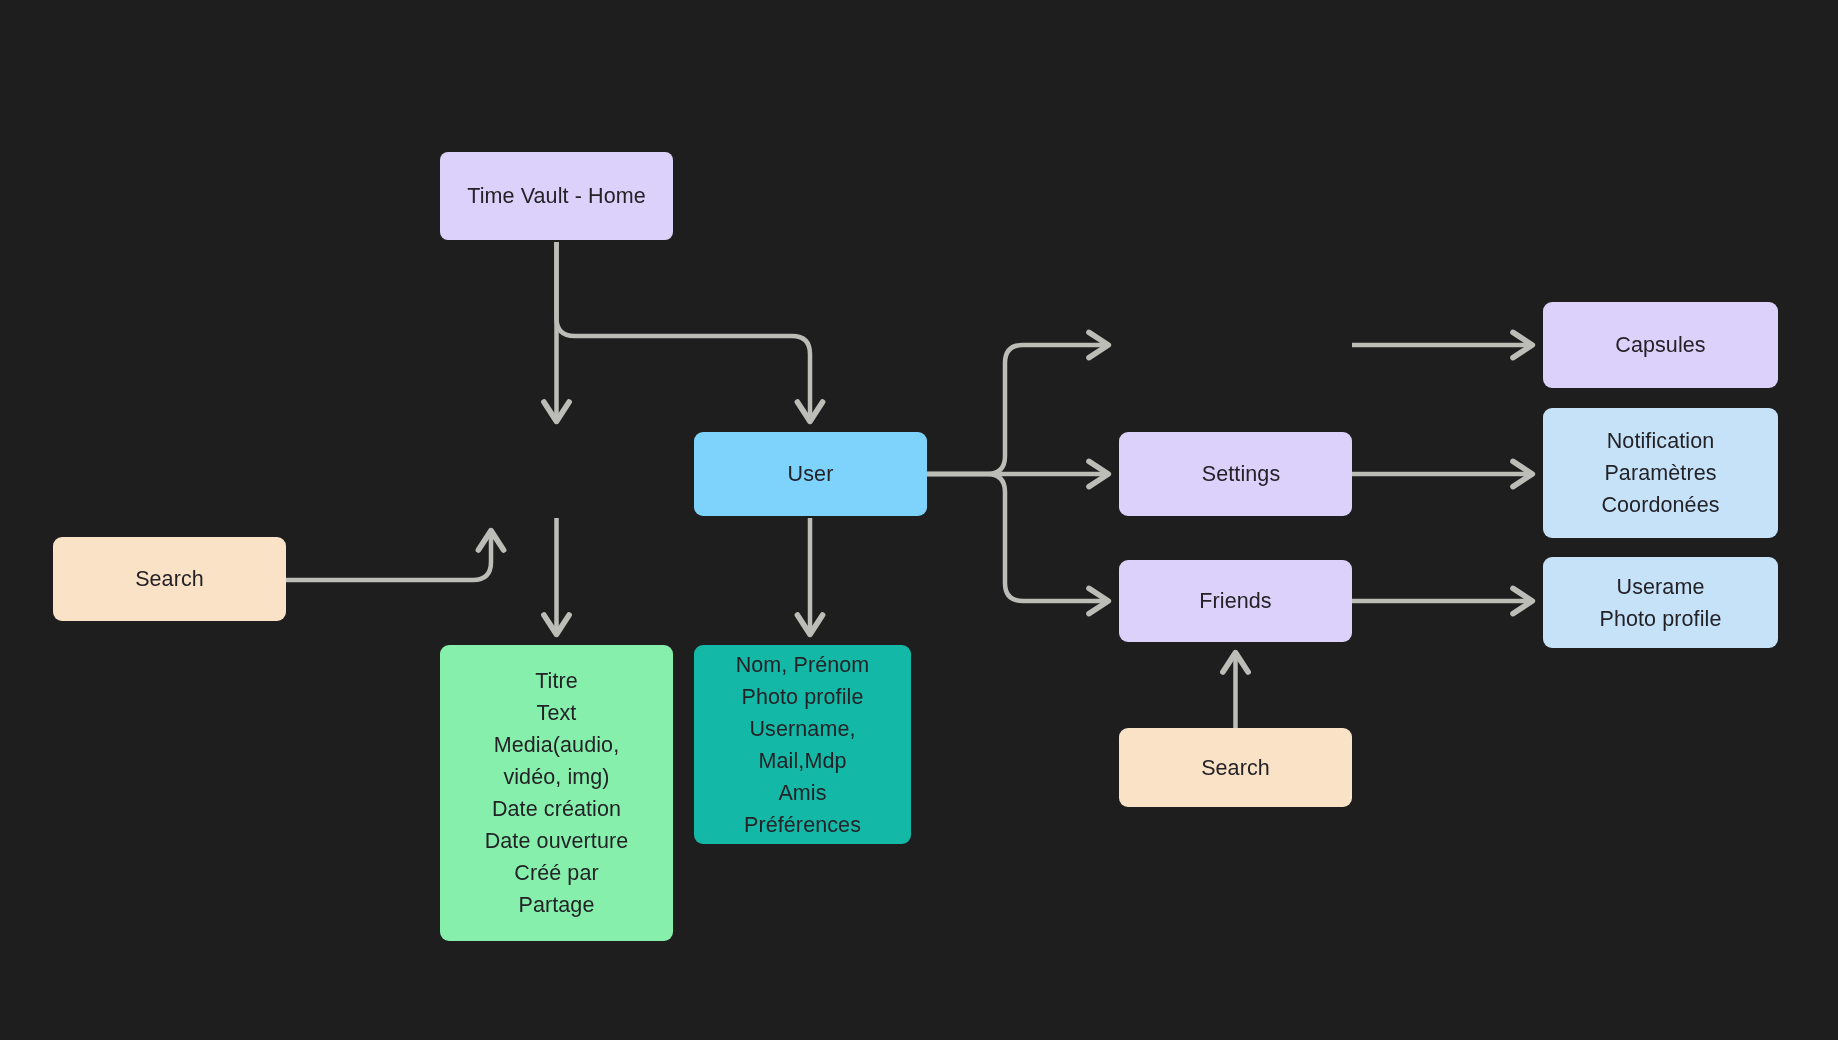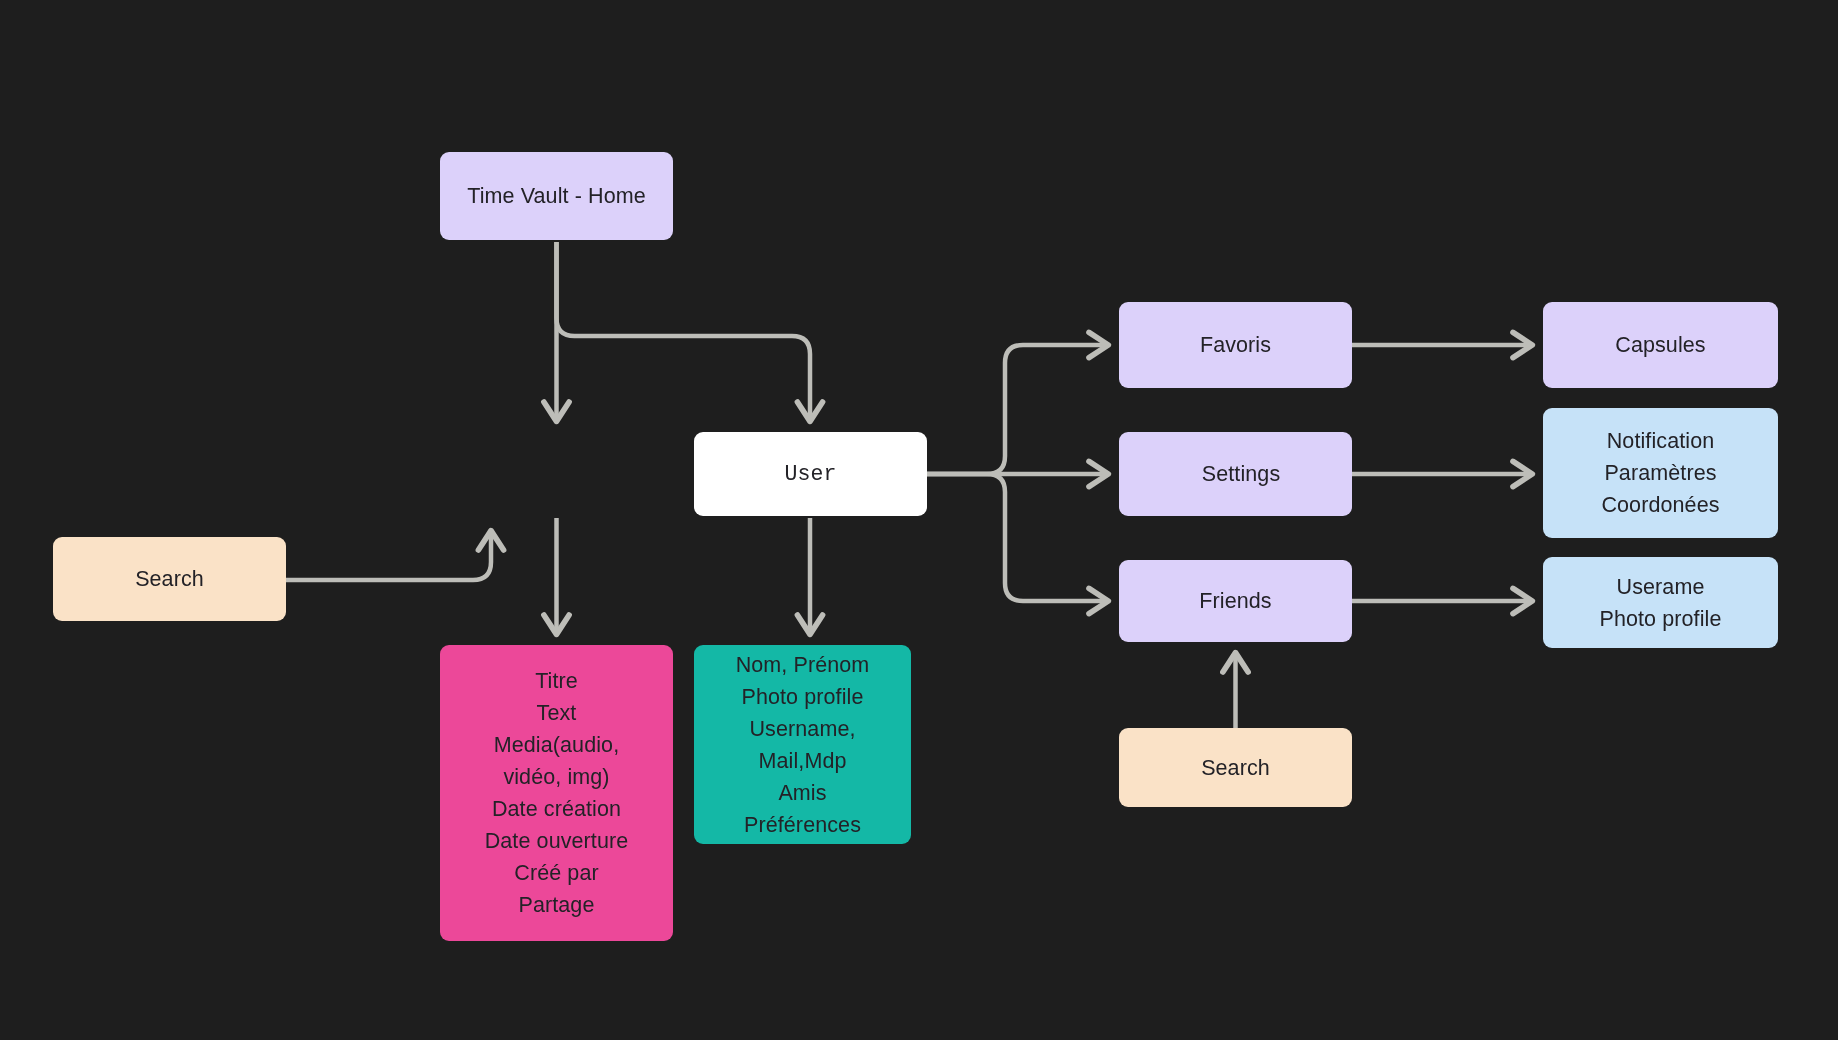--- a/index.html
+++ b/index.html
@@ -79,37 +79,36 @@
 
       <path d="M1352,474 L1531,474" marker-end="url(#arrowhead)"></path>
 
       <path d="M1352,601 L1531,601" marker-end="url(#arrowhead)"></path>
 
       <path d="M1235.5,728 L1235.5,654" marker-end="url(#arrowhead)"></path>
 
     </g>
   </svg>
 
-  <div class="node purple" style="left: 440px; top: 152px; width: 233px; height: 88px; background: rgb(220, 209, 250);">Time Vault - Home</div>
-  <div class="node purple" style="left: 694px; top: 432px; width: 233px; height: 84px; background: #ffffff; font-family: Liberation Mono, monospace;">User</div>
+  <div class="node purple" style="left: 440px; top: 152px; width: 233px; height: 88px; background: rgb(220, 209, 250); border-radius: 8px;">Time Vault - Home</div>
+  <div class="node purple" style="left: 694px; top: 432px; width: 233px; height: 84px; background: #7dd3fc;">User</div>
   <div class="node peach" style="left: 53px; top: 537px; width: 233px; height: 84px; background: rgb(250, 226, 199);">Search</div>
-  <div class="node blue" style="left: 440px; top: 645px; width: 233px; height: 296px; background: #ec4899;">Titre
+  <div class="node blue" style="left: 440px; top: 645px; width: 233px; height: 296px; background: #86efac;">Titre
 Text
 Media(audio,
 vidéo, img)
 Date création
 Date ouverture
 Créé par
 Partage</div>
   <div class="node blue" style="left: 694px; top: 645px; width: 217px; height: 199px; background: #14b8a6;">Nom, Prénom
 Photo profile
 Username, Mail,Mdp
 Amis
 Préférences</div>
-  <div class="node purple" style="left: 1119px; top: 302px; width: 233px; height: 86px; background: rgb(220, 209, 250);">Favoris</div>
   <div class="node purple" style="left: 1119px; top: 432px; width: 233px; height: 84px; background: rgb(220, 209, 250); padding-left: 21px;">Settings</div>
   <div class="node purple" style="left: 1119px; top: 560px; width: 233px; height: 82px; background: rgb(220, 209, 250);">Friends</div>
   <div class="node peach" style="left: 1119px; top: 728px; width: 233px; height: 79px; background: rgb(250, 226, 199);">Search</div>
   <div class="node purple" style="left: 1543px; top: 302px; width: 235px; height: 86px; background: rgb(220, 209, 250);">Capsules</div>
   <div class="node blue" style="left: 1543px; top: 408px; width: 235px; height: 130px; background: rgb(198, 226, 248);">Notification
 Paramètres
 Coordonées</div>
   <div class="node blue" style="left: 1543px; top: 557px; width: 235px; height: 91px; background: rgb(198, 226, 248);">Userame
 Photo profile</div>
 

